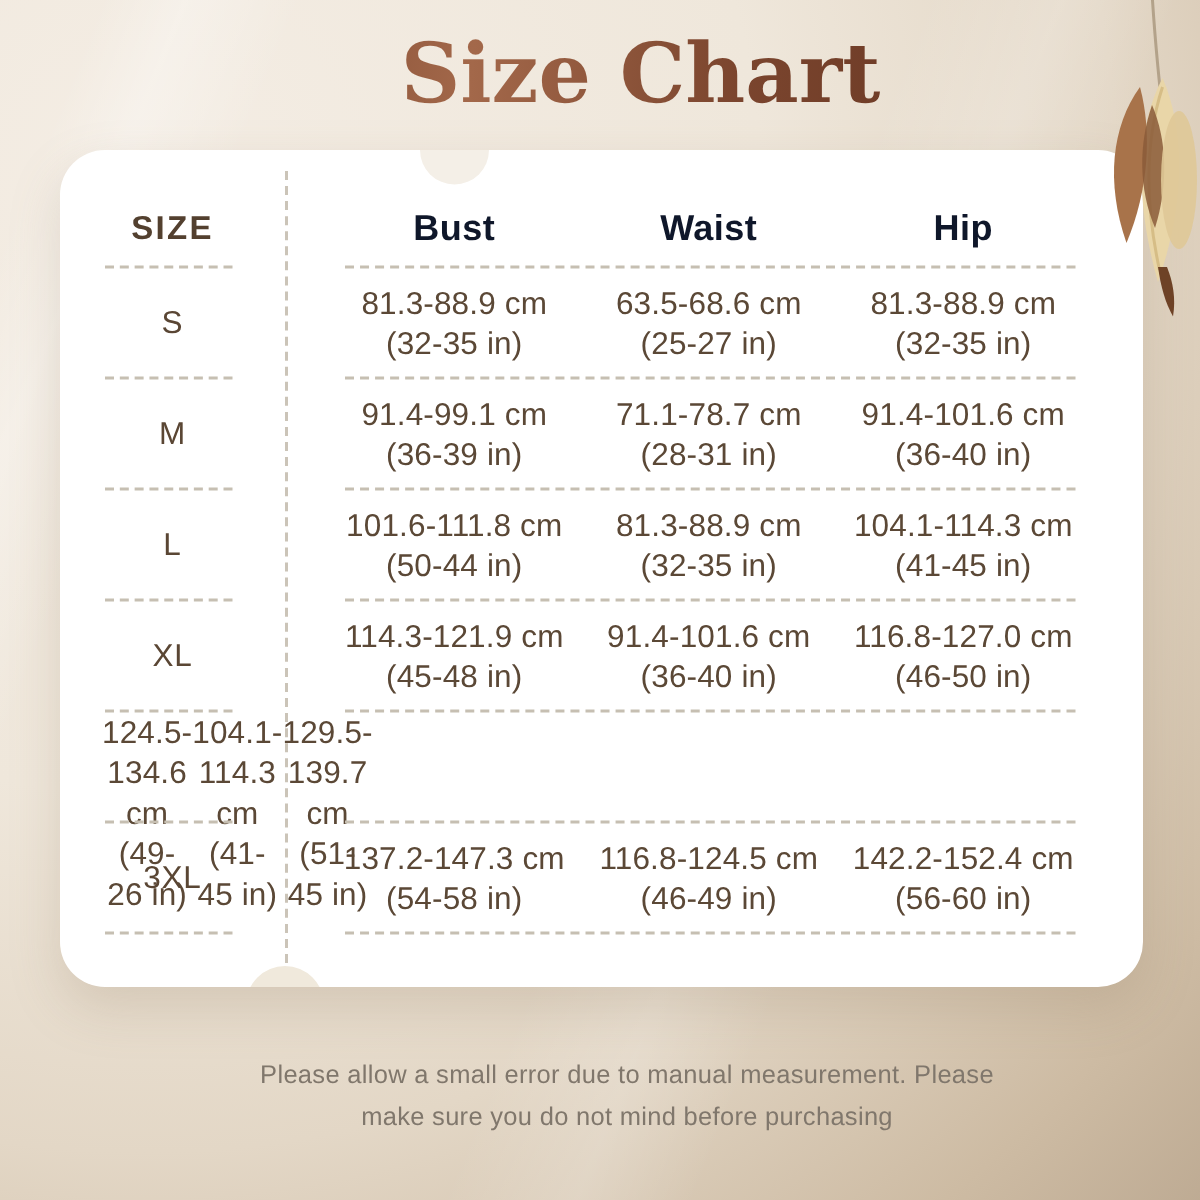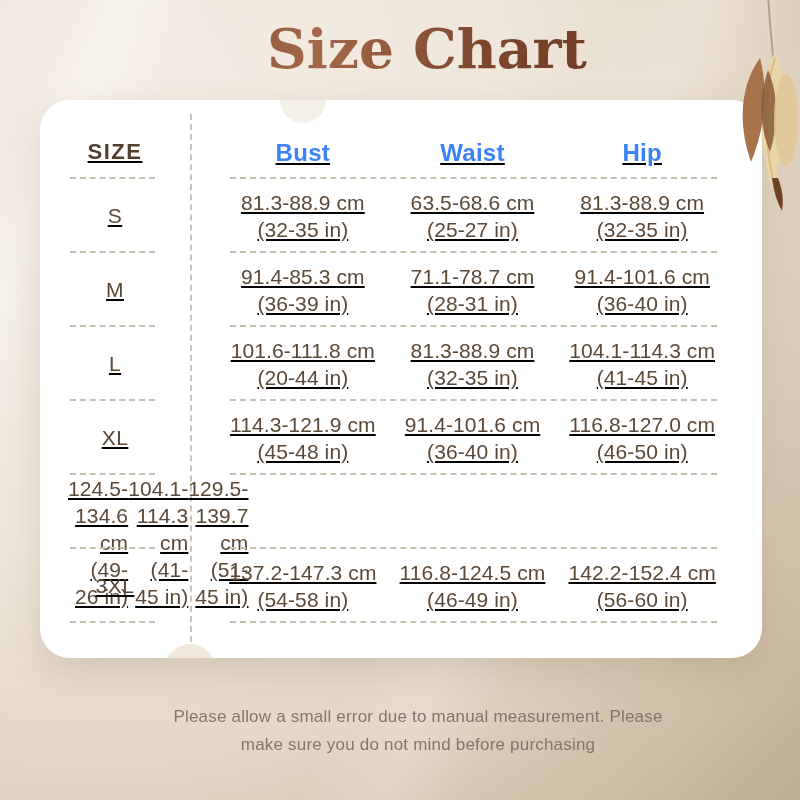--- a/index.html
+++ b/index.html
@@ -25,40 +25,40 @@
     background:#ffffff;border-radius:30px;overflow:hidden;
     box-shadow:0 14px 34px rgba(140,118,92,0.22);
   }
   .deco-circle{position:absolute;border-radius:50%;}
   .circle-top{width:46px;height:46px;left:240px;top:-23px;background:#f4efe7;}
   .circle-bottom{width:52px;height:52px;left:124px;top:544px;background:#f0e9dc;}
   .v-sep{
     position:absolute;left:150px;top:14px;height:528px;width:0;
     border-left:2px dashed #cbc4b8;
   }
-  .table{position:absolute;inset:0;text-decoration:underline;}
+  .table{position:absolute;inset:0;}
   .hrow,.drow{position:relative;display:grid;grid-template-columns:150px 1fr;}
   .hrow{height:79px;}
   .drow{height:74px;}
   .label-cell{
     display:flex;align-items:center;justify-content:center;
     color:#5a4634;font-size:21px;letter-spacing:0.5px;
   }
   .hrow .label-cell{align-items:flex-end;padding-bottom:14px;font-weight:700;font-size:22px;letter-spacing:1.5px;color:#53402f;}
   .meas{
     display:grid;grid-template-columns:1fr 1fr 1fr;
     padding-left:28px;padding-right:35px;
   }
   .hcell{
     display:flex;align-items:flex-end;justify-content:center;padding-bottom:12px;
-    font-weight:600;font-size:24px;color:#3b82f6;letter-spacing:0.3px;
+    font-weight:600;font-size:24px;color:#0f172a;letter-spacing:0.3px;
   }
   .mcell{
     display:flex;flex-direction:column;align-items:center;justify-content:center;
-    color:#5b4836;font-size:21px;line-height:27px;letter-spacing:0.1px;text-align:right;
+    color:#5b4836;font-size:21px;line-height:27px;letter-spacing:0.1px;text-align:center;
   }
   .dash{position:absolute;bottom:0;height:0;border-top:2px dashed #c6bfb2;}
   .dash-left{left:30px;width:85px;}
   .dash-right{left:190px;width:487px;}
   .footer{
     position:absolute;left:18px;top:703px;width:100%;
     text-align:center;color:#80776c;font-size:17px;line-height:28px;letter-spacing:0.2px;
   }
   .leaves{position:absolute;top:0;right:0;z-index:3;}
 </style>
@@ -104,42 +104,42 @@
           </div>
         </div>
         <div class="dash dash-left"></div>
         <div class="dash dash-right"></div>
       </div>
 
       <div class="drow">
         <div class="label-cell">M</div>
         <div class="meas">
           <div class="mcell">
-            <span>91.4-85.3 cm</span>
+            <span>91.4-99.1 cm</span>
             <span>(36-39 in)</span>
           </div>
           <div class="mcell">
             <span>71.1-78.7 cm</span>
             <span>(28-31 in)</span>
           </div>
           <div class="mcell">
             <span>91.4-101.6 cm</span>
             <span>(36-40 in)</span>
           </div>
         </div>
         <div class="dash dash-left"></div>
         <div class="dash dash-right"></div>
       </div>
 
       <div class="drow">
         <div class="label-cell">L</div>
         <div class="meas">
           <div class="mcell">
             <span>101.6-111.8 cm</span>
-            <span>(20-44 in)</span>
+            <span>(50-44 in)</span>
           </div>
           <div class="mcell">
             <span>81.3-88.9 cm</span>
             <span>(32-35 in)</span>
           </div>
           <div class="mcell">
             <span>104.1-114.3 cm</span>
             <span>(41-45 in)</span>
           </div>
         </div>

